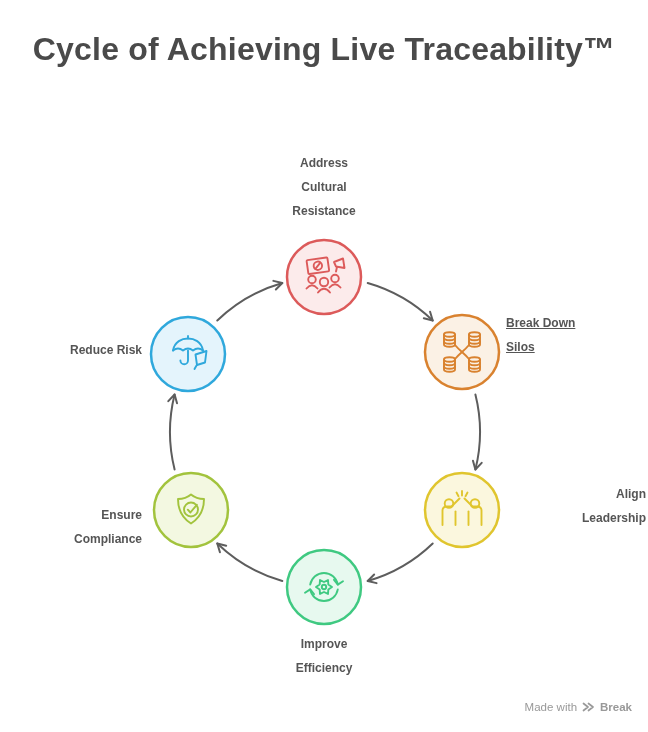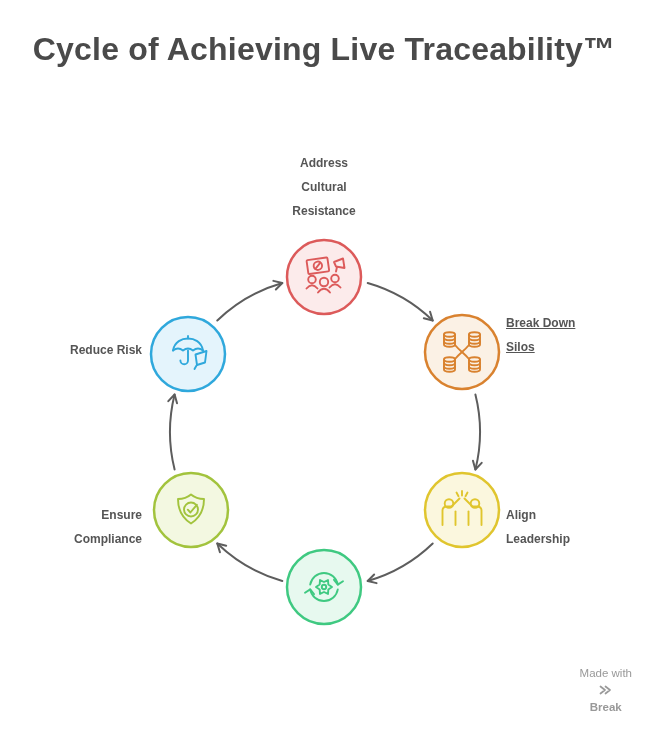--- a/index.html
+++ b/index.html
@@ -17,21 +17,21 @@
     font-size:32px; font-weight:700; letter-spacing:0.2px;
   }
   .diagram-svg { position:absolute; left:0; top:0; }
   .node-label {
     position:absolute;
     font-size:12px; line-height:24px; font-weight:600;
     white-space:pre-line;
   }
   .lbl-address   { left:174px; top:151px; width:300px; text-align:center; }
   .lbl-silos     { left:506px; top:311px; width:132px; text-align:left;text-decoration:underline; }
-  .lbl-align     { left:506px; top:503px; width:140px; text-align:left; }
+  .lbl-align     { left:506px; top:482px; width:140px; text-align:right; }
   .lbl-improve   { left:174px; top:632px; width:300px; text-align:center; }
   .lbl-ensure    { right:506px; top:503px; width:170px; text-align:right; }
   .lbl-reduce    { right:506px; top:338px; width:170px; text-align:right; }
   .watermark {
     position:absolute; right:16px; bottom:19px;
     display:flex; align-items:center; gap:5px;
     font-size:11.5px;
   }
   .watermark .brand { font-weight:600; }
 </style>
@@ -158,25 +158,27 @@
     </g>
   </svg>
 
   <div class="node-label lbl-address" style="color: rgb(85, 85, 85);">Address
 Cultural
 Resistance</div>
   <div class="node-label lbl-silos" style="color: rgb(85, 85, 85);">Break Down
 Silos</div>
   <div class="node-label lbl-align" style="color: rgb(85, 85, 85);">Align
 Leadership</div>
+  <div class="node-label lbl-improve" style="color: rgb(85, 85, 85);">Improve
+Efficiency</div>
   <div class="node-label lbl-ensure" style="color: rgb(85, 85, 85);">Ensure
 Compliance</div>
   <div class="node-label lbl-reduce" style="color: rgb(85, 85, 85);">Reduce Risk</div>
 
-  <div class="watermark" style="color: rgb(153, 153, 153); flex-direction: column;">
+  <div class="watermark" style="color: rgb(153, 153, 153);">
     <span>Made with</span>
     <svg width="13" height="12" viewBox="0 0 13 12">
       <path d="M1.5,2.5 L6,6 L1.5,9.5 M6.5,2.5 L11,6 L6.5,9.5" fill="none" stroke="#999999" stroke-width="1.7" stroke-linecap="round" stroke-linejoin="round"></path>
     </svg>
     <span class="brand">Break</span>
   </div>
 
 </div>
 
 </body></html>

